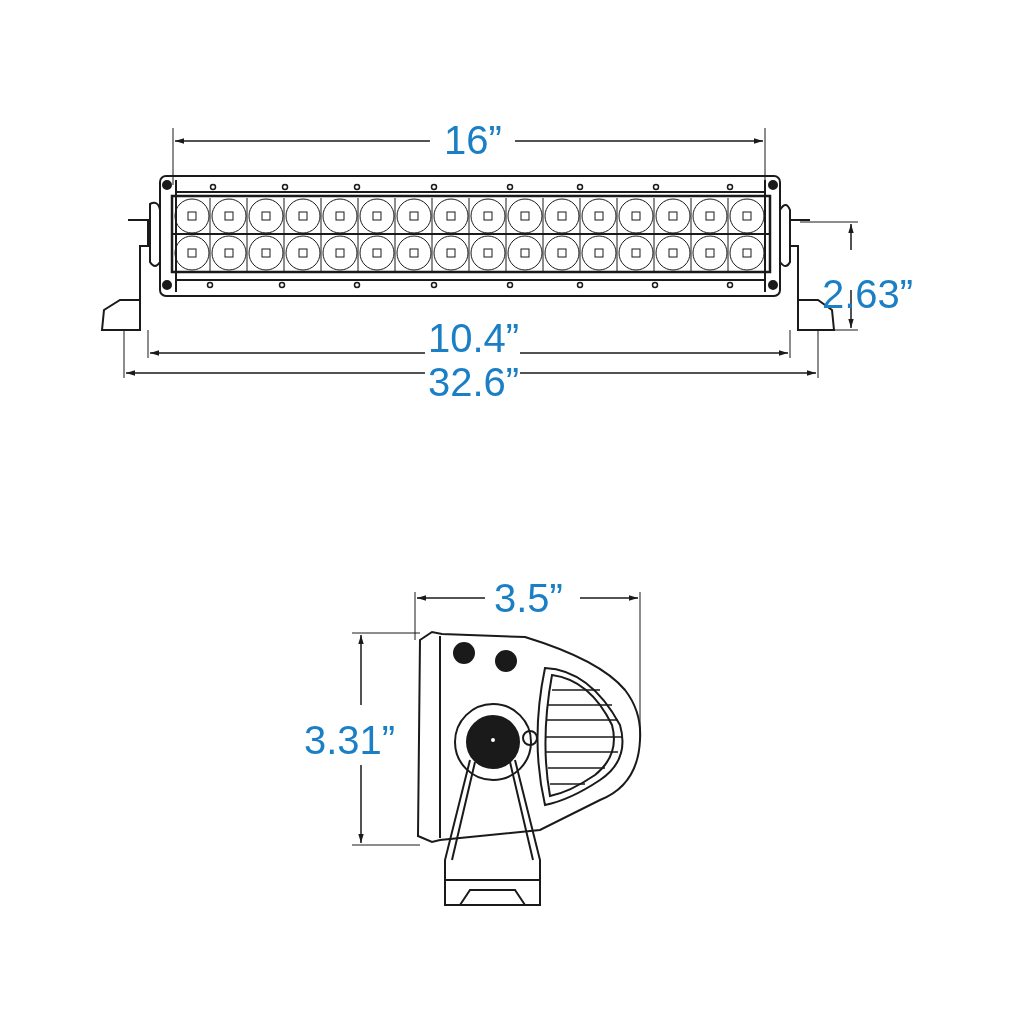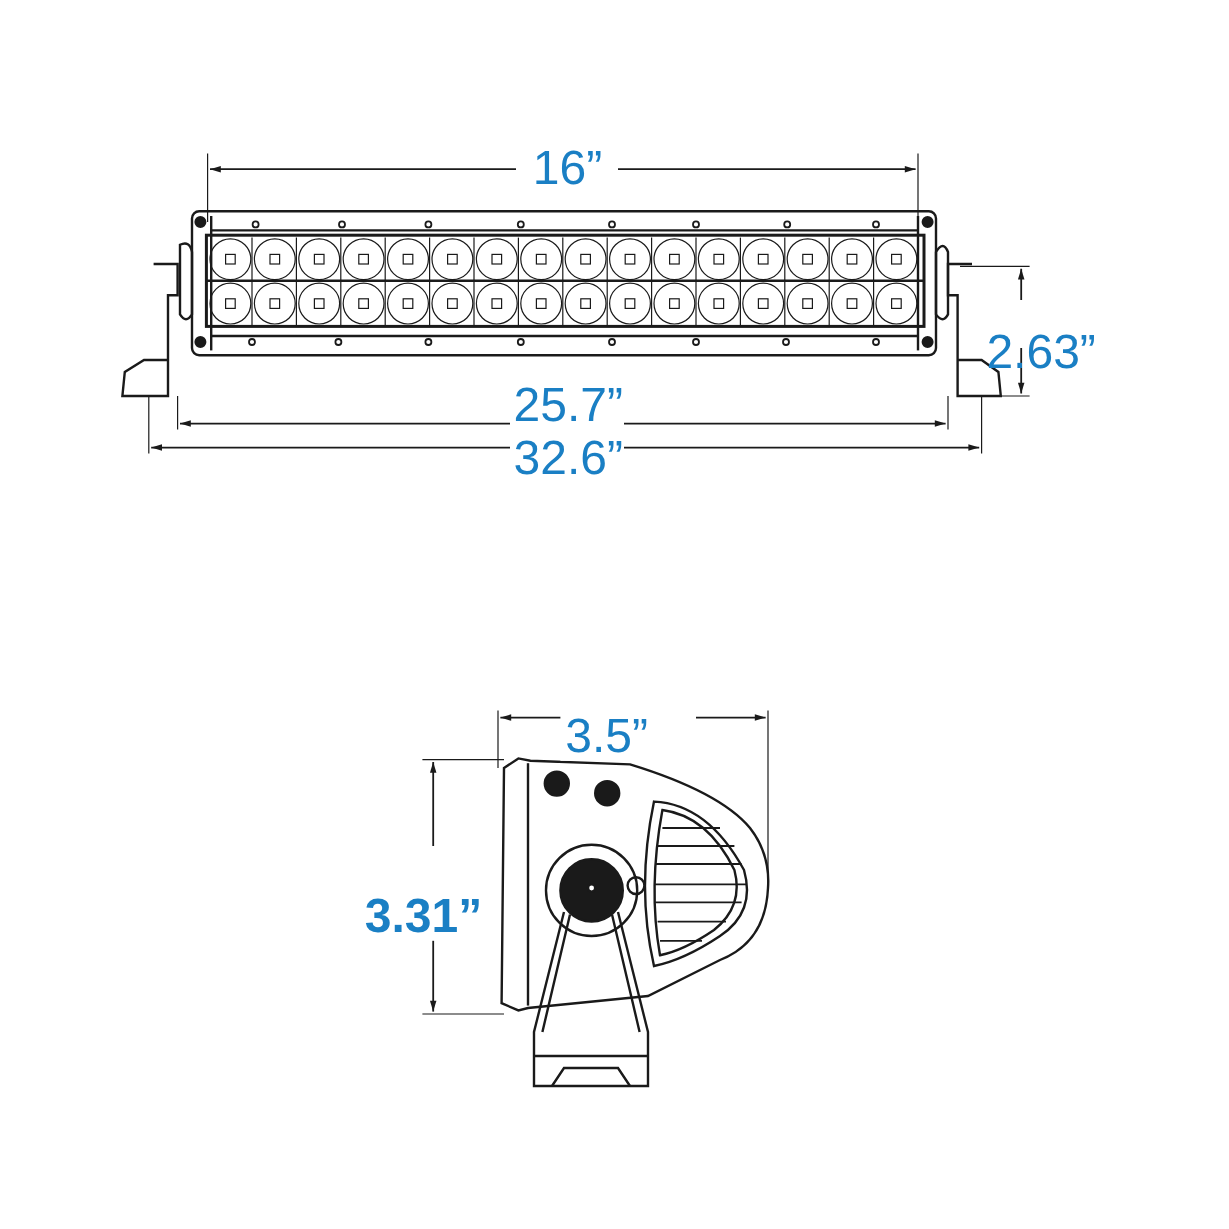--- a/index.html
+++ b/index.html
@@ -137,16 +137,16 @@
     <circle cx="530" cy="738" r="7"></circle>
     <path d="M470,760 L445,860 L445,905 L540,905 L540,860 L515,760"></path>
     <path d="M475,762 L452,860 M510,762 L533,860"></path>
     <line x1="445" y1="880" x2="540" y2="880"></line>
     <path d="M460,905 L470,890 L515,890 L525,905"></path>
   </g>
 </svg>
 
 <div class="dim" style="left:440px;top:120px;">16”</div>
 <div class="dim" style="left:818px;top:250px;background:transparent;margin-top:24px;">2.63”</div>
-<div class="dim" style="left:424px;top:318px;background:transparent;">25.7”</div>
+<div class="dim" style="left:424px;top:318px;background:transparent;">10.4”</div>
 <div class="dim" style="left:424px;top:362px;background:transparent;">32.6”</div>
-<div class="dim" style="left:467px;top:578px;margin-top:16px;">3.5”</div>
-<div class="dim" style="left:300px;top:744px;font-weight:bold;">3.31”</div>
+<div class="dim" style="left:490px;top:578px;">3.5”</div>
+<div class="dim" style="left:300px;top:720px;">3.31”</div>
 
 </body></html>

